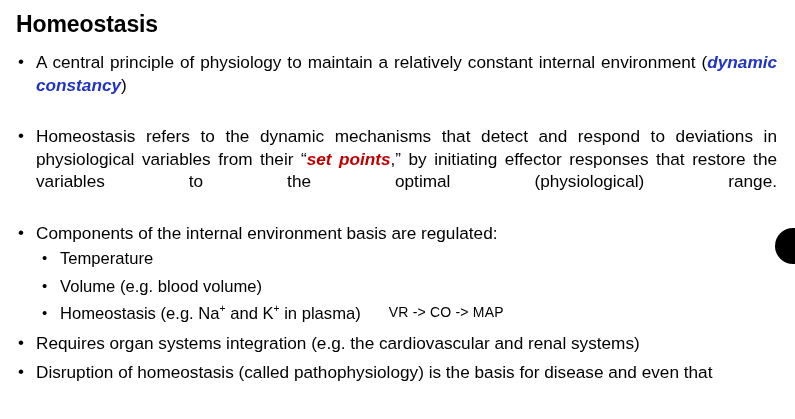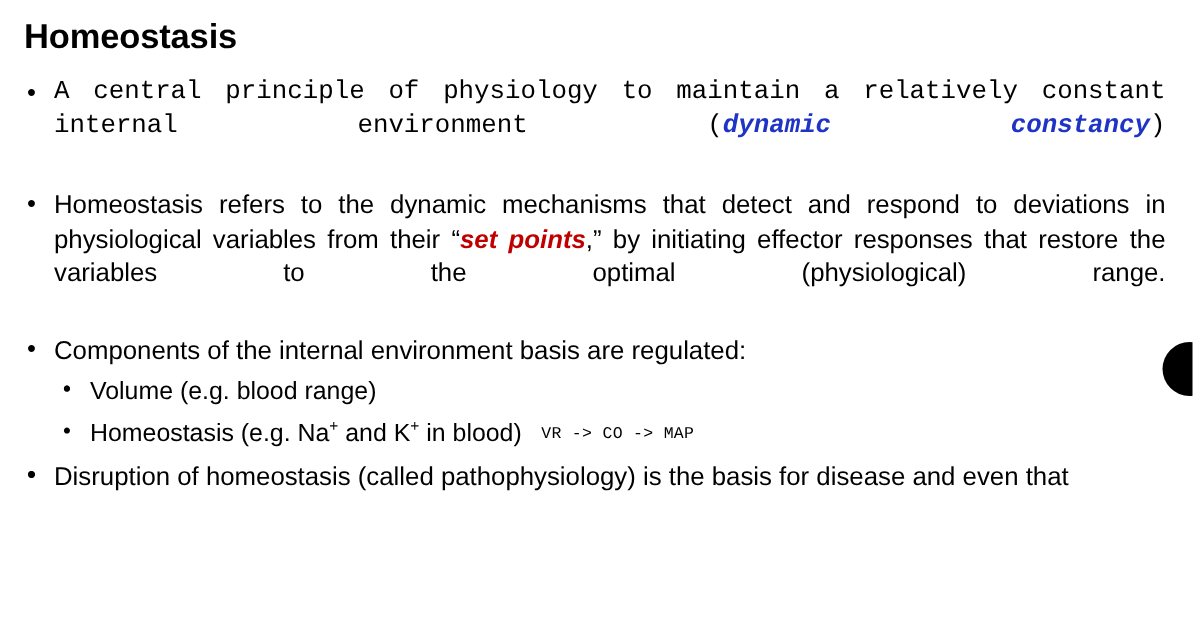--- a/index.html
+++ b/index.html
@@ -87,24 +87,24 @@
     font-style: italic;
   }
   .ital {
   }
   sup {
     font-size: 0.62em;
     vertical-align: super;
     line-height: 0;
   }
   .annotation {
-    font-family: Liberation Mono, monospace;
-    font-size: 11px;
+    font-family: Liberation Sans, sans-serif;
+    font-size: 14px;
     letter-spacing: 0.2px;
-    margin-left: 13px;
+    margin-left: 28px;
     vertical-align: 2px;
     white-space: nowrap;
   }
   .right-dot {
     position: absolute;
     right: -16px;
     top: 228px;
     width: 36px;
     height: 36px;
     border-radius: 50%;
@@ -112,28 +112,28 @@
   }
 </style>
 </head>
 <body>
 
 <div class="slide">
   <div class="title">Homeostasis</div>
   <ul class="level1" id="bullet-list">
       <li>
         <span class="bullet">•</span>
-        <span class="justified just-last-left" style="display: block; font-family: Liberation Mono, monospace;"><span>A central principle of physiology to maintain a relatively constant internal environment (</span><span class="em-blue">dynamic constancy</span><span>)</span></span>
+        <span class="justified just-last-left" style="display: block;"><span>A central principle of physiology to maintain a relatively constant internal environment (</span><span class="em-blue">dynamic constancy</span><span>)</span></span>
       </li>
       <li>
         <span class="bullet">•</span>
         <span class="justified just-last-left" style="display: block;"><span>Homeostasis refers to the dynamic mechanisms that detect and respond to deviations in physiological variables from their “</span><span class="em-red">set points</span><span>,” by initiating effector responses that restore the variables to the optimal (</span><span class="ital">physiological</span><span>) range.</span></span>
       </li>
       <li><span class="bullet">•</span><span><span>Components of the internal environment basis are regulated:</span></span><ul class="level2">
-          <li><span class="bullet2">•</span></li>
-          <li><span class="bullet2">•</span><span><span>Volume (e.g. blood range)</span></span></li>
-          <li><span class="bullet2">•</span><span><span>Homeostasis (e.g. Na</span><sup>+</sup><span> and K</span><sup>+</sup><span> in blood)</span><span class="annotation">VR -&gt; CO -&gt; MAP</span></span></li>
+          <li><span class="bullet2">•</span><span><span>Temperature</span></span></li>
+          <li><span class="bullet2">•</span><span><span>Volume (e.g. blood volume)</span></span></li>
+          <li><span class="bullet2">•</span><span><span>Homeostasis (e.g. Na</span><sup>+</sup><span> and K</span><sup>+</sup><span> in plasma)</span><span class="annotation">VR -&gt; CO -&gt; MAP</span></span></li>
         </ul></li>
-      <li><span class="bullet">•</span></li>
+      <li><span class="bullet">•</span><span><span>Requires organ systems integration (e.g. the cardiovascular and renal systems)</span></span></li>
       <li><span class="bullet">•</span><span><span>Disruption of homeostasis (called pathophysiology) is the basis for disease and even that</span></span></li>
     </ul>
   <div class="right-dot"></div>
 </div>
 
 </body></html>

